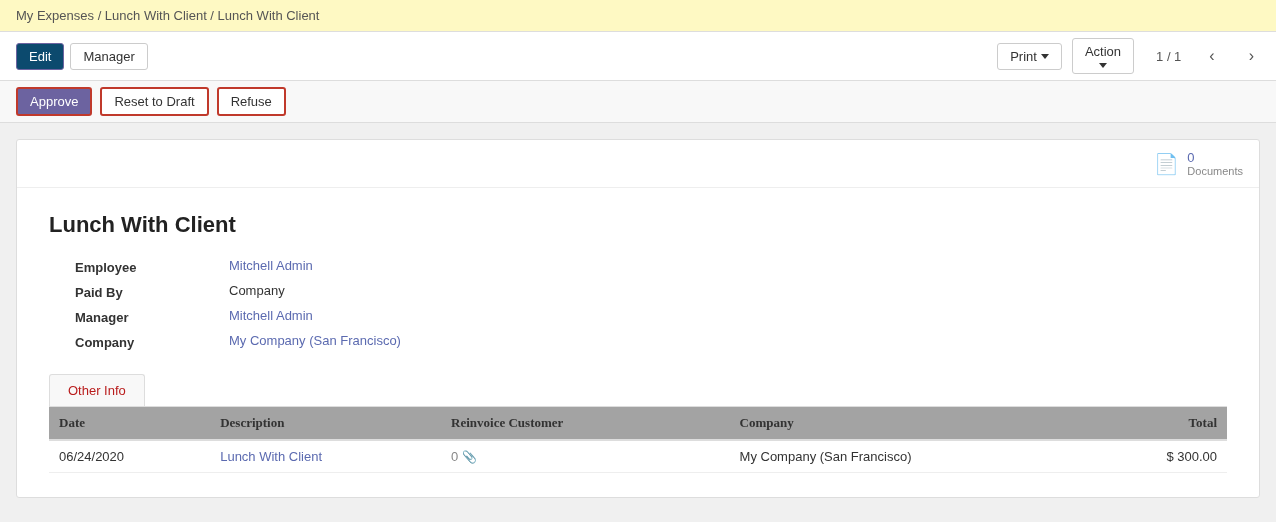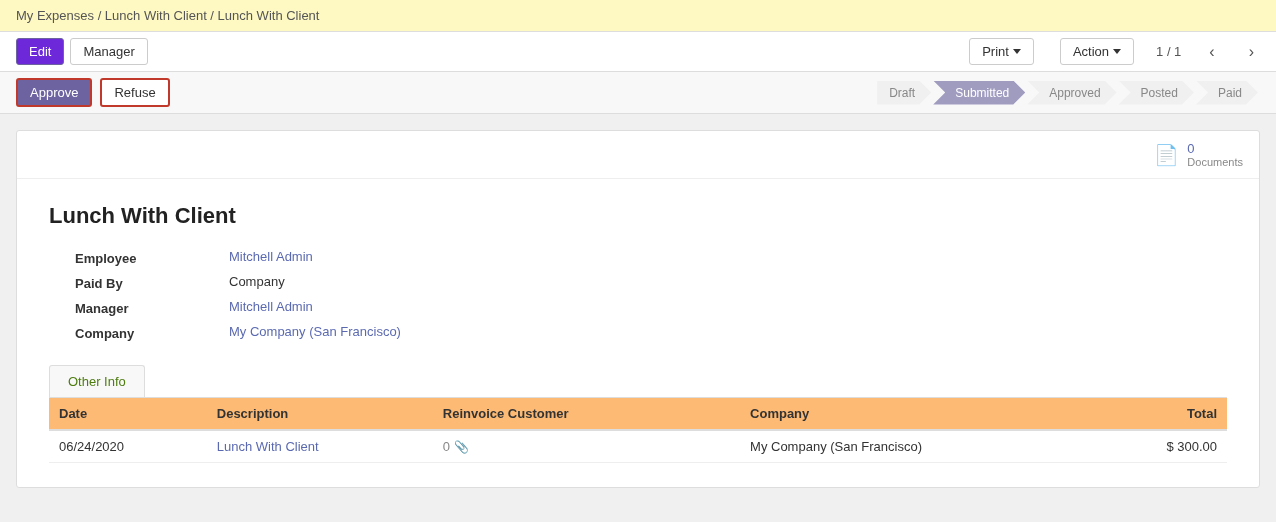--- a/index.html
+++ b/index.html
@@ -32,21 +32,21 @@
     .btn {
       padding: 5px 12px;
       border: 1px solid #ccc;
       background: #fff;
       border-radius: 3px;
       cursor: pointer;
       font-size: 13px;
       color: #333;
     }
     .btn-primary {
-      background: #6d28d9;
+      background: #0c4a6e;
       color: #fff;
       border-color: #6c63a0;
     }
     .btn-outline-red {
       border: 2px solid #c0392b;
       color: #333;
     }
     .btn-approve {
       background: #6c63a0;
       color: #fff;
@@ -191,21 +191,21 @@
       gap: 0;
       margin-bottom: 0;
     }
     .tab {
       padding: 8px 18px;
       border: 1px solid #ddd;
       border-bottom: none;
       background: #f8f8f8;
       cursor: pointer;
       font-size: 13px;
-      color: #4d7c0f;
+      color: #b91c1c;
       border-radius: 3px 3px 0 0;
       margin-right: 4px;
     }
     .tab.active {
       background: #fff;
       color: #333;
       border-bottom: 2px solid #fff;
       margin-bottom: -1px;
       z-index: 1;
     }
@@ -216,21 +216,22 @@
       border-collapse: collapse;
       margin-top: 0;
     }
     .expense-table th {
       text-align: left;
       padding: 8px 10px;
       border-bottom: 2px solid #ddd;
       font-weight: bold;
       font-size: 13px;
       color: #333;
-      background: #fdba74;
+      background: #a3a3a3;
+      font-family: Liberation Serif, serif;
     }
     .expense-table th.right { text-align: right; }
     .expense-table td {
       padding: 8px 10px;
       border-bottom: 1px solid #eee;
       font-size: 13px;
     }
     .expense-table td.right { text-align: right; }
     .link-cell { color: #5b6ab0; }
     .icon-cell {
@@ -253,55 +254,37 @@
 
 <div class="toolbar">
   <button class="btn btn-primary">Edit</button>
   <button class="btn">Manager</button>
 
   <div class="toolbar-right">
     <button class="btn btn-dropdown">
       <span>Print</span>
       <span class="chevron-down"></span>
     </button>
-    <button class="btn btn-dropdown" style="margin-left:20px;">
+    <button class="btn btn-dropdown" style="margin-left:4px;flex-direction:column;">
       <span>Action</span>
       <span class="chevron-down"></span>
     </button>
     <div class="pagination" style="margin-left:16px;">
       <span>1 / 1</span>
       <button class="nav-btn">‹</button>
       <button class="nav-btn">›</button>
     </div>
   </div>
 </div>
 
 <div class="action-bar">
   <button class="btn-approve">Approve</button>
+  <button class="btn btn-outline-red">Reset to Draft</button>
   <button class="btn btn-outline-red">Refuse</button>
 
-  <div class="action-bar-right">
-    <div class="status-pipeline">
-      <div class="status-step">
-        <span>Draft</span>
-      </div>
-      <div class="status-step active">
-        <span>Submitted</span>
-      </div>
-      <div class="status-step">
-        <span>Approved</span>
-      </div>
-      <div class="status-step">
-        <span>Posted</span>
-      </div>
-      <div class="status-step">
-        <span>Paid</span>
-      </div>
-    </div>
-  </div>
 </div>
 
 <div class="main">
   <div class="card">
 
     <div class="card-top">
       <div class="doc-count">
         <span class="doc-icon">📄</span>
         <div>
           <div>0</div>

